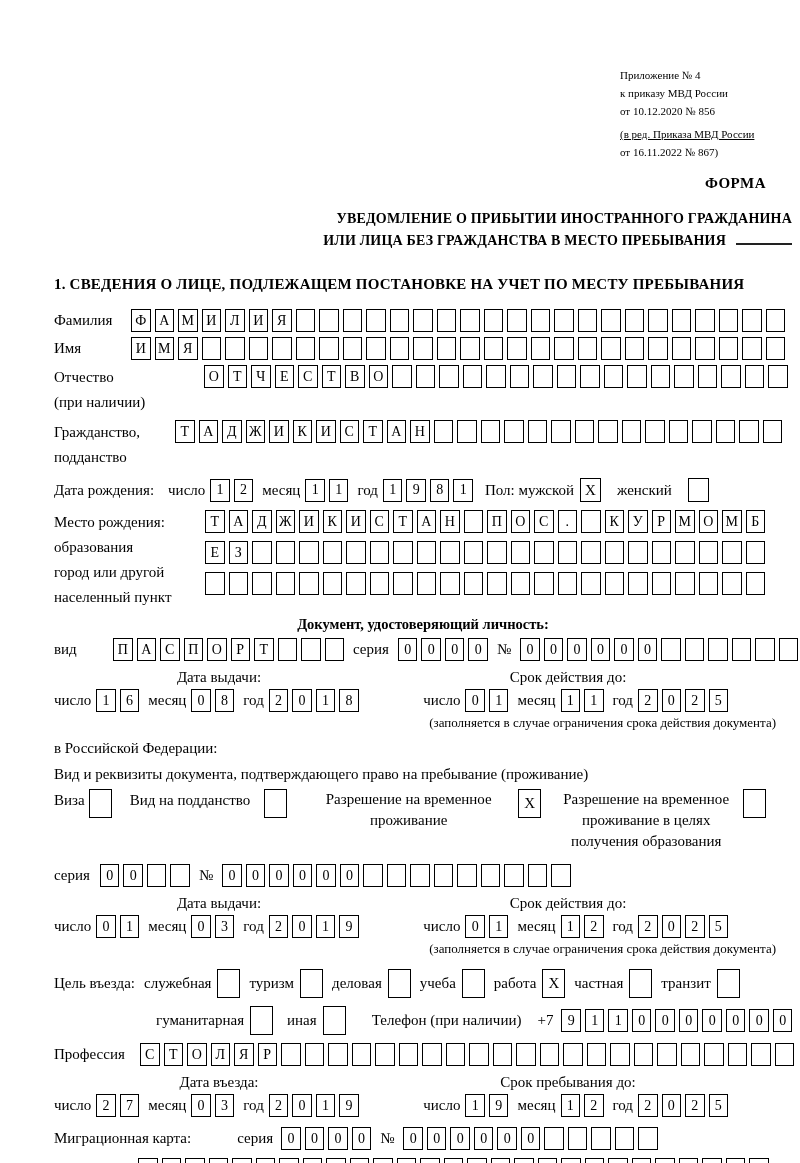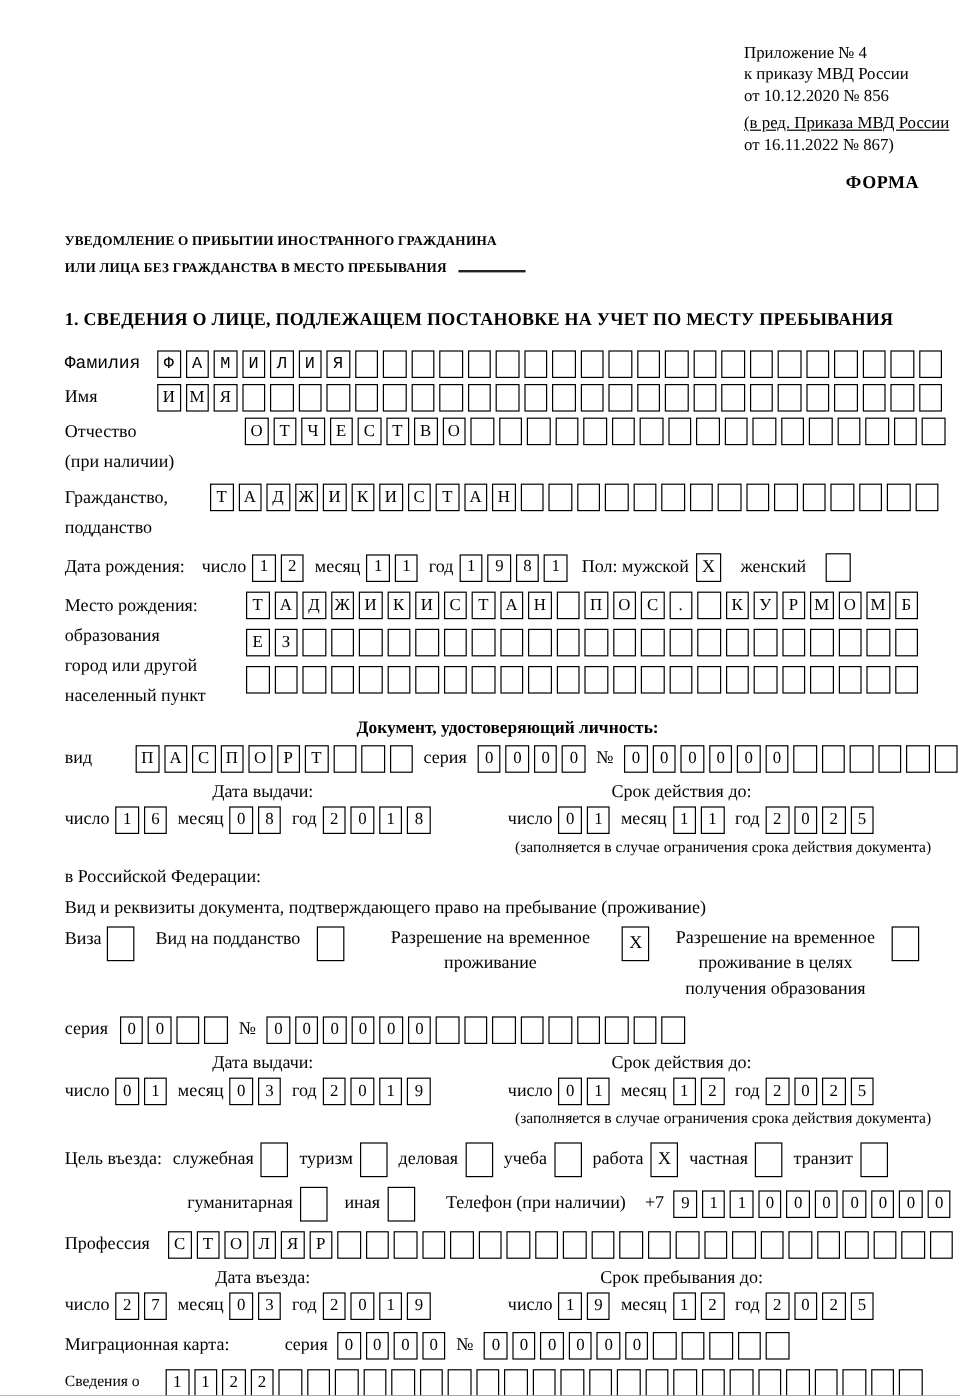--- a/index.html
+++ b/index.html
@@ -6,25 +6,25 @@
   html,body { background:#888; }
   .page {
     width: 800px; height: 1163px; margin: 0 auto;
     background: #ffffff; color: #000;
     font-family: "Liberation Serif", "DejaVu Serif", serif;
     font-size: 15px;
     padding: 36px 8px 10px 54px;
     position: relative; overflow: hidden;
   }
   
-  .ref-block { margin-left: 566px; width: 172px; font-size: 14px; line-height: 18px; }
+  .ref-block { margin-left: 566px; width: 172px; font-size: 11px; line-height: 18px; margin-top: 30px; }
   .ref-gap { margin-top: 5px; text-decoration: underline; }
   .forma { text-align: right; margin-right: 26px; font-weight: bold; font-size: 15px; margin-top: 14px; letter-spacing: .5px; }
   
-  .title { text-align: left; font-weight: bold; font-size: 11px; line-height: 22px; margin-top: 28px; letter-spacing: .2px; }
+  .title { text-align: right; font-weight: bold; font-size: 14px; line-height: 22px; margin-top: 16px; letter-spacing: .2px; }
   .blank { display: inline-block; width: 56px; height: 15px; border-bottom: 2px solid #222; margin-left: 10px; }
   .sec-heading { font-weight: bold; font-size: 15px; margin-top: 24px; letter-spacing: .2px; }
   
   .frow { display: flex; align-items: center; margin-top: 5px; }
   .frow.top { align-items: flex-start; }
   .flabel { flex: none; line-height: 23px; }
   .stack { line-height: 25px; }
   .w77 { width: 77px; } .w150 { width: 150px; } .w121 { width: 121px; }
   .w151 { width: 151px; } .w59 { width: 59px; } .w84 { width: 84px; font-size: 13px; line-height: 20px; }
   .cellrow { display: flex; gap: 4px; flex: none; }
@@ -56,21 +56,21 @@
   .options-row { display: flex; align-items: flex-start; margin-top: 6px; }
   .opt { display: flex; align-items: flex-start; }
   .opt .cb { margin-left: 8px; }
   .opt-center { text-align: center; line-height: 21px; }
   .ow1 { width: 203px; } .ow2 { width: 178px; }
   
   .p-item { display: inline-flex; align-items: center; gap: 6px; margin-left: 9px; }
   .purpose2 { margin-left: 102px; margin-top: 8px; }
   .phone-label { margin-left: 26px; }
   .phone-prefix { margin-left: 16px; margin-right: 8px; }
-  .mt16 { margin-top: 16px; font-family: Liberation Mono, monospace; } .mt10 { margin-top: 10px; } .mt12 { margin-top: 12px; } .mt8 { margin-top: 8px; }
+  .mt16 { margin-top: 16px; } .mt10 { margin-top: 10px; } .mt12 { margin-top: 12px; } .mt8 { margin-top: 8px; }
 </style>
 </head>
 <body>
 
 <div class="page">
 
   <div class="ref-block">
     <div>Приложение № 4</div>
     <div>к приказу МВД России</div>
     <div>от 10.12.2020 № 856</div>

